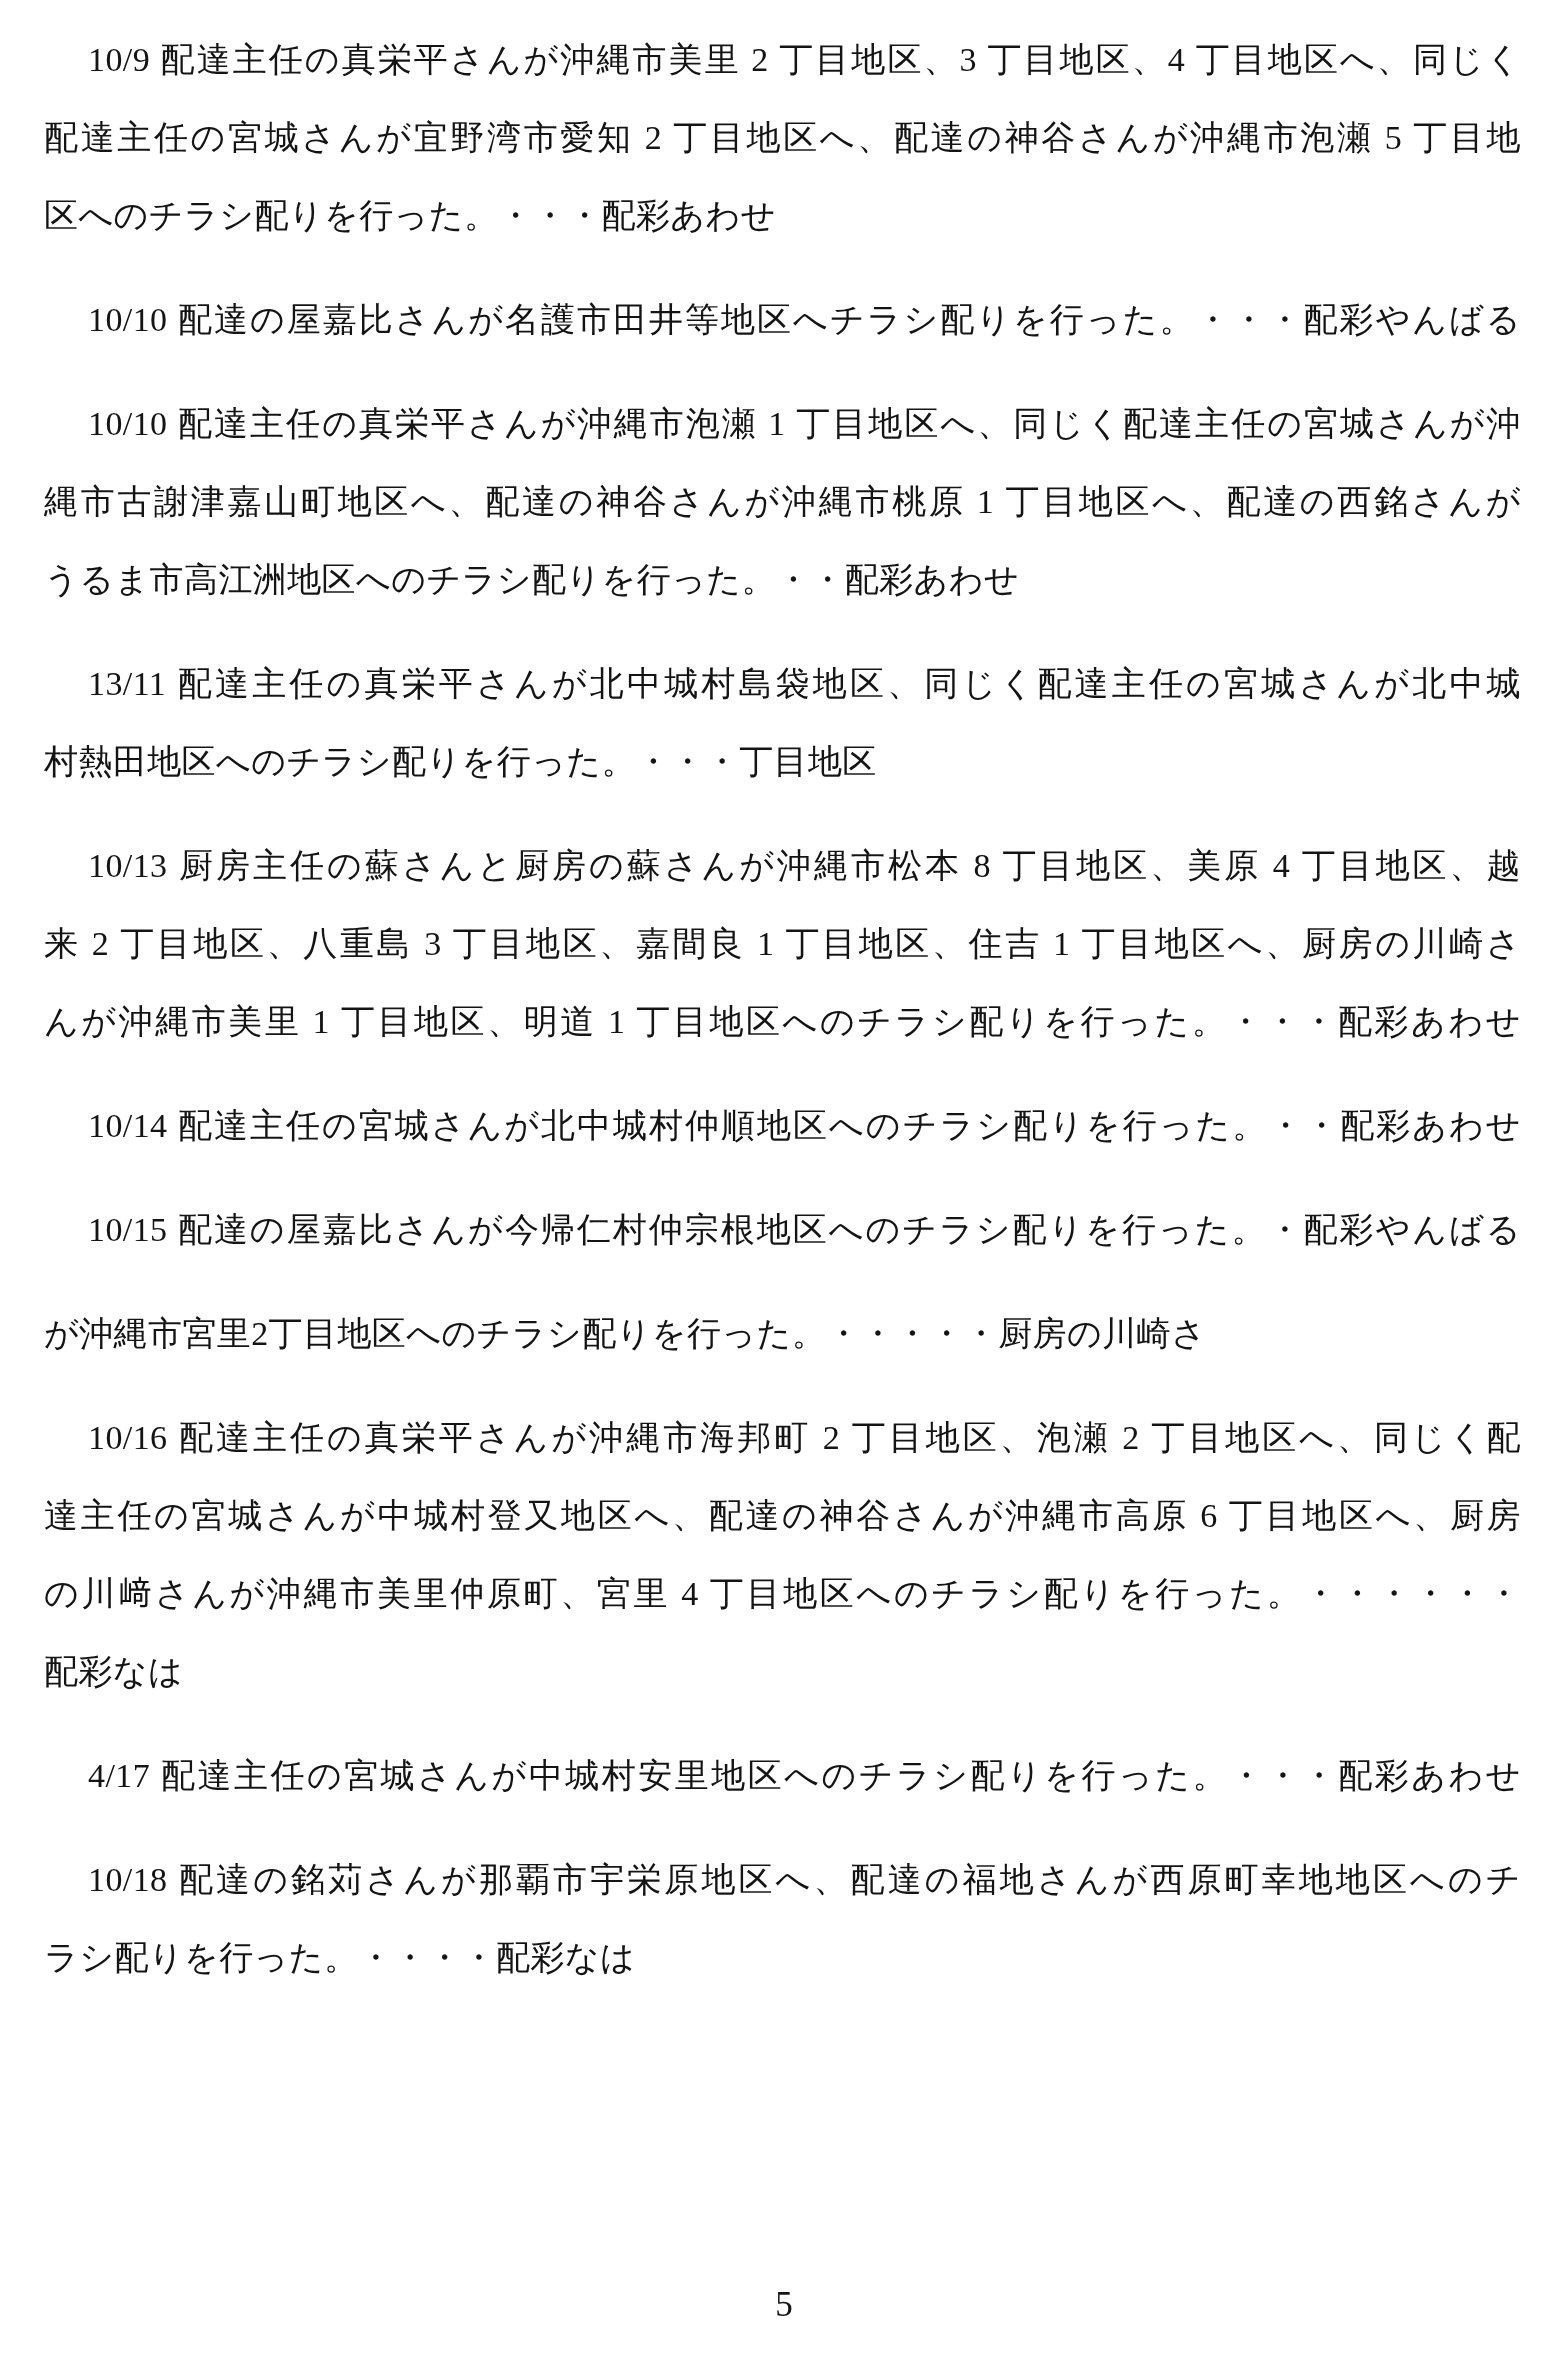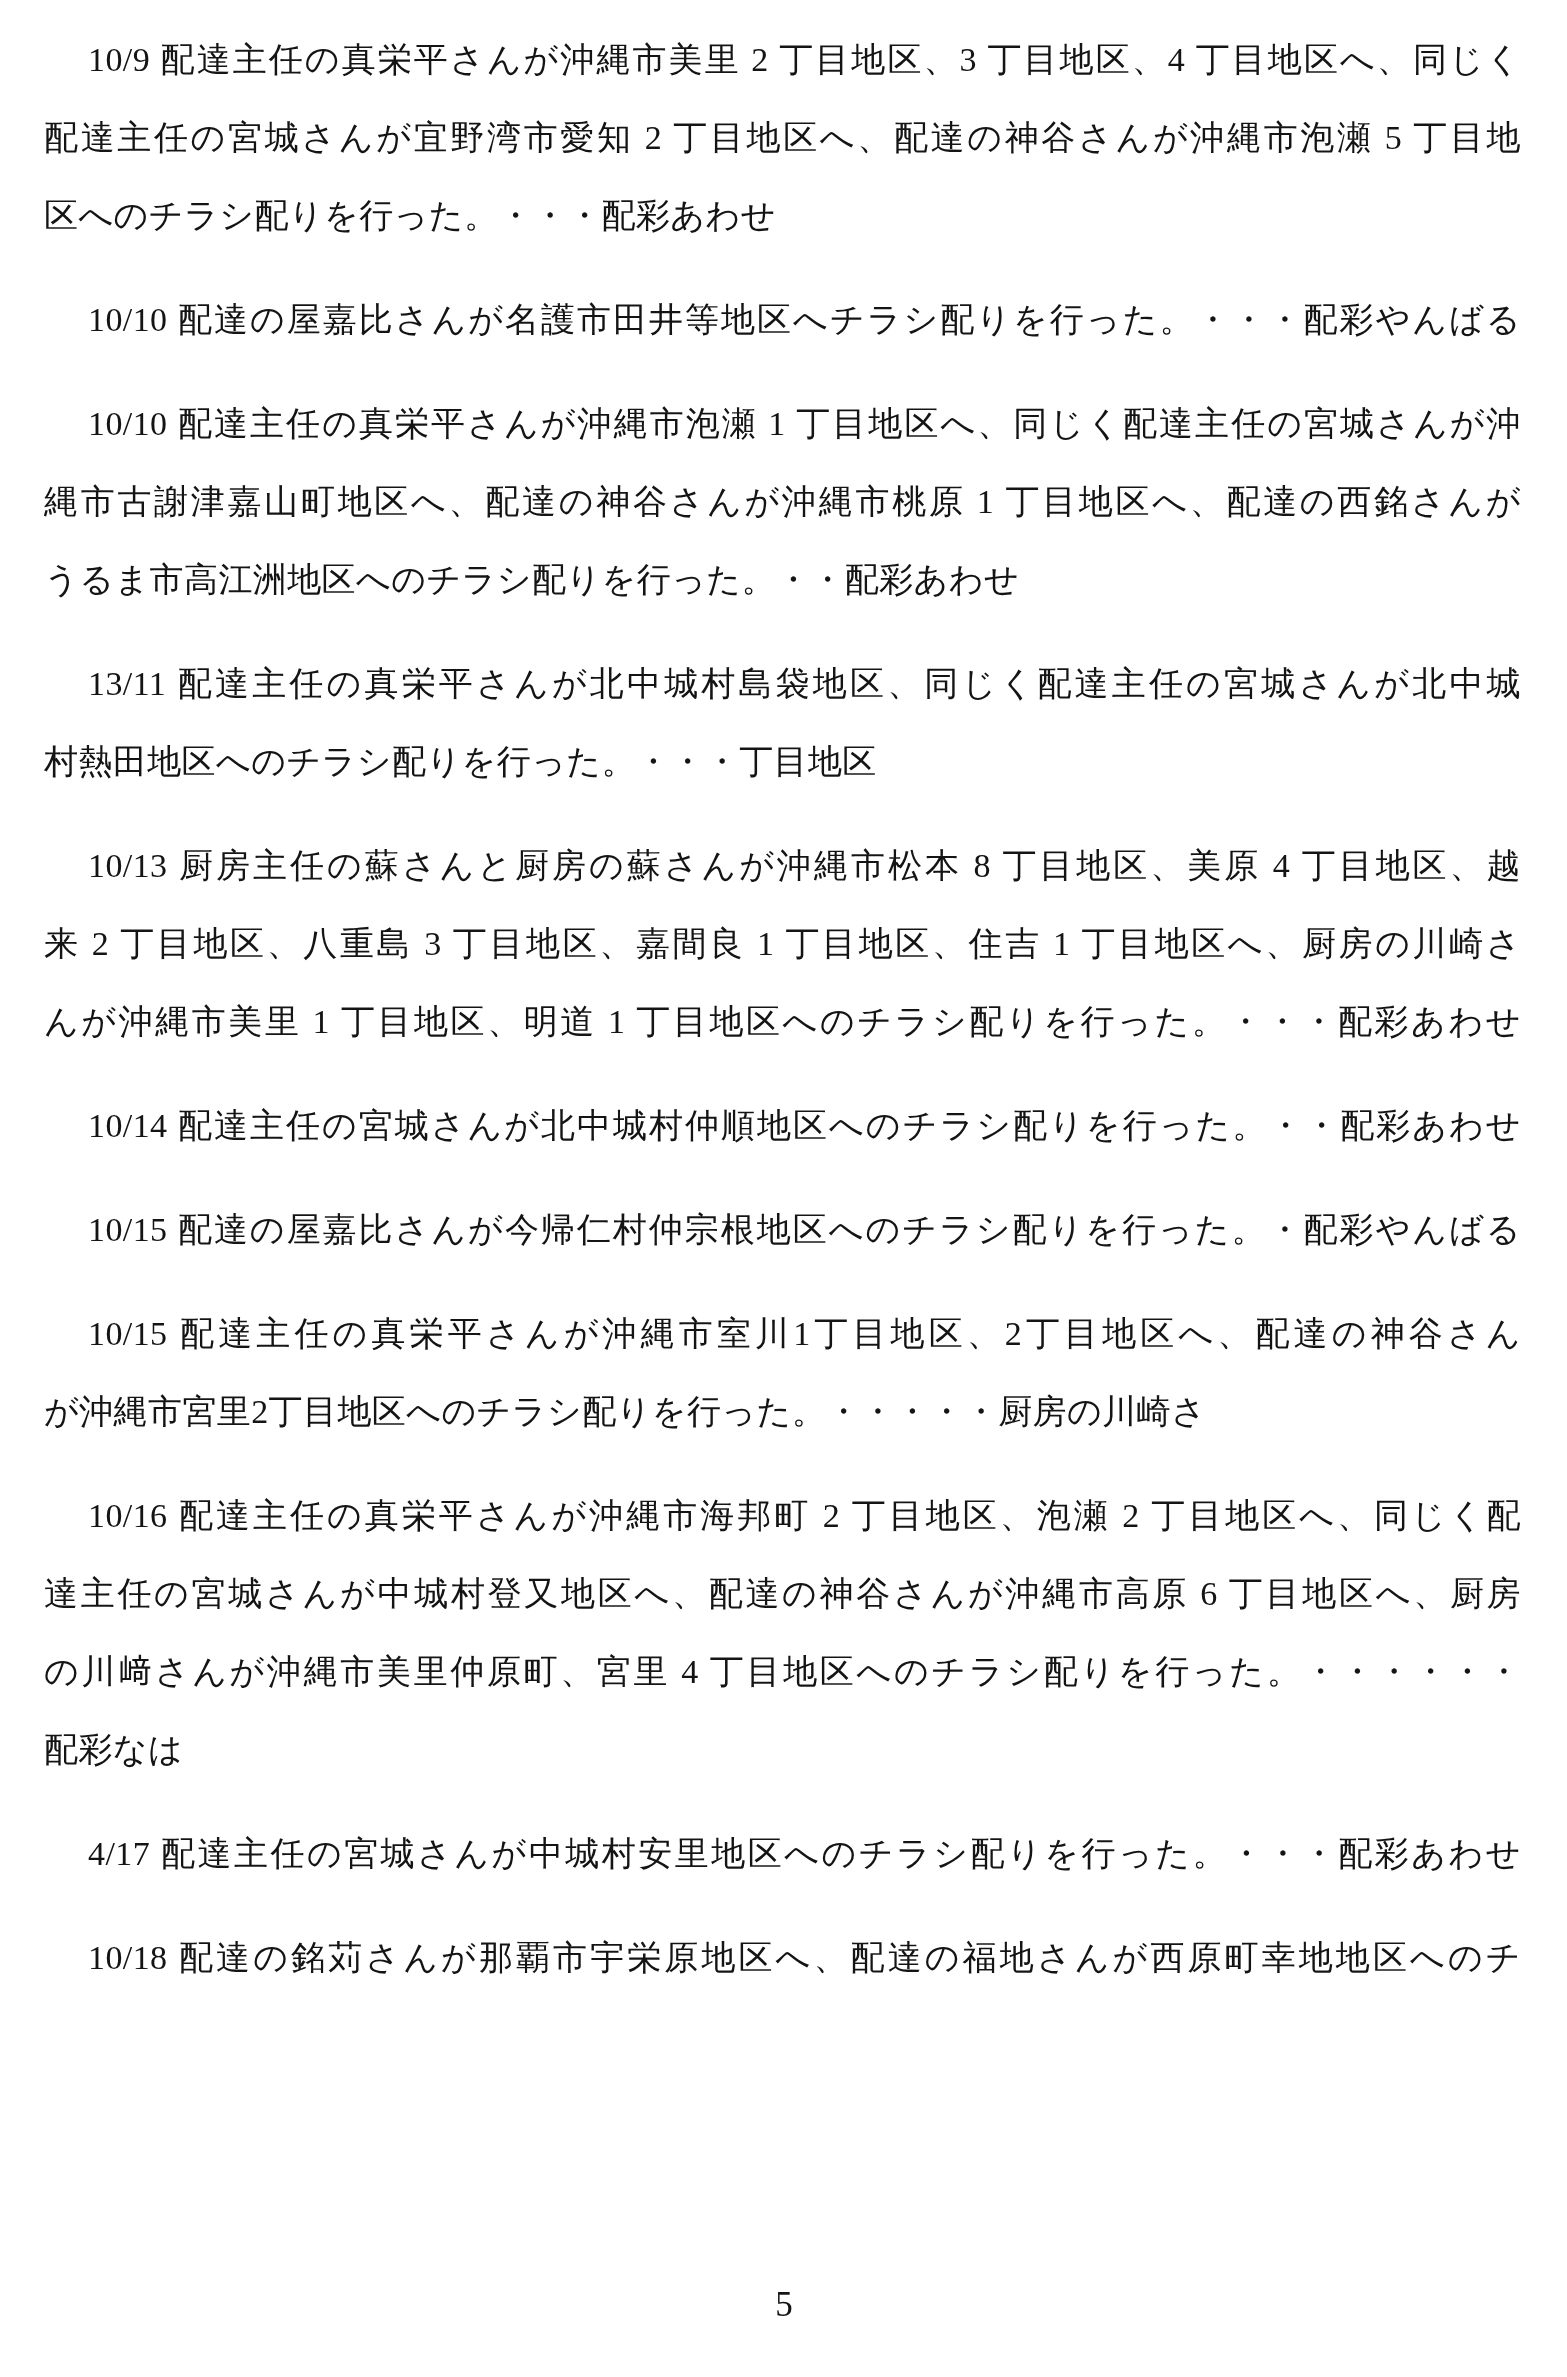--- a/index.html
+++ b/index.html
@@ -82,35 +82,35 @@
 
   <div class="para">
     <div class="line ind fill">10/14 配達主任の宮城さんが北中城村仲順地区へのチラシ配りを行った。・・配彩あわせ</div>
   </div>
 
   <div class="para">
     <div class="line ind fill">10/15 配達の屋嘉比さんが今帰仁村仲宗根地区へのチラシ配りを行った。・配彩やんばる</div>
   </div>
 
   <div class="para">
-    <div class="line ind fill">10/15 配達主任の真栄平さんが沖縄市室川1丁目地区、2丁目地区へ、配達の神谷さん</div>
     <div class="line">が沖縄市宮里2丁目地区へのチラシ配りを行った。・・・・・厨房の川崎さ</div>
   </div>
 
   <div class="para">
     <div class="line ind fill">10/16 配達主任の真栄平さんが沖縄市海邦町 2 丁目地区、泡瀬 2 丁目地区へ、同じく配</div>
     <div class="line fill">達主任の宮城さんが中城村登又地区へ、配達の神谷さんが沖縄市高原 6 丁目地区へ、厨房</div>
     <div class="line fill">の川﨑さんが沖縄市美里仲原町、宮里 4 丁目地区へのチラシ配りを行った。・・・・・・</div>
     <div class="line">配彩なは</div>
   </div>
 
   <div class="para">
     <div class="line ind fill">4/17 配達主任の宮城さんが中城村安里地区へのチラシ配りを行った。・・・配彩あわせ</div>
   </div>
 
   <div class="para">
     <div class="line ind fill">10/18 配達の銘苅さんが那覇市宇栄原地区へ、配達の福地さんが西原町幸地地区へのチ</div>
+    <div class="line">ラシ配りを行った。・・・・配彩なは</div>
   </div>
 
 </div>
 
 <div class="page-number">5</div>
 
 
 </body></html>

